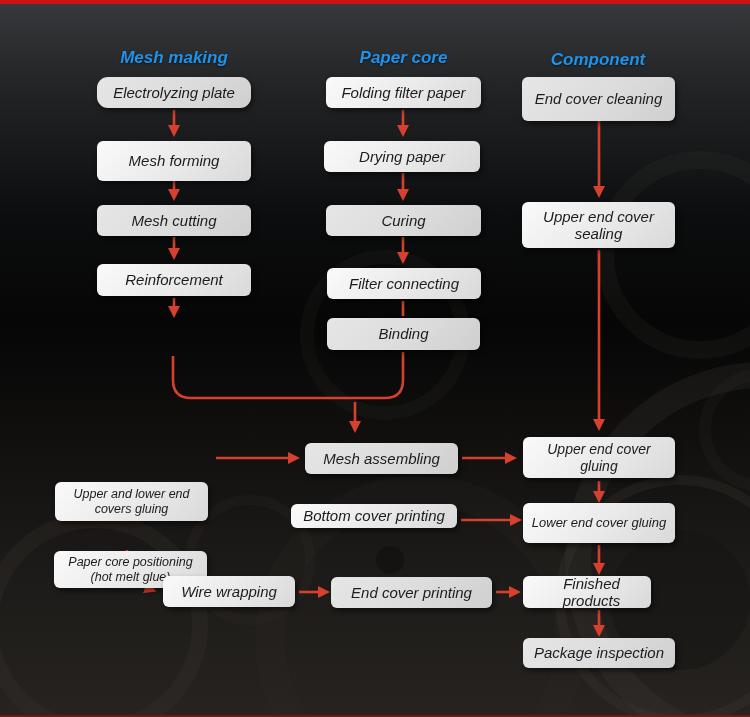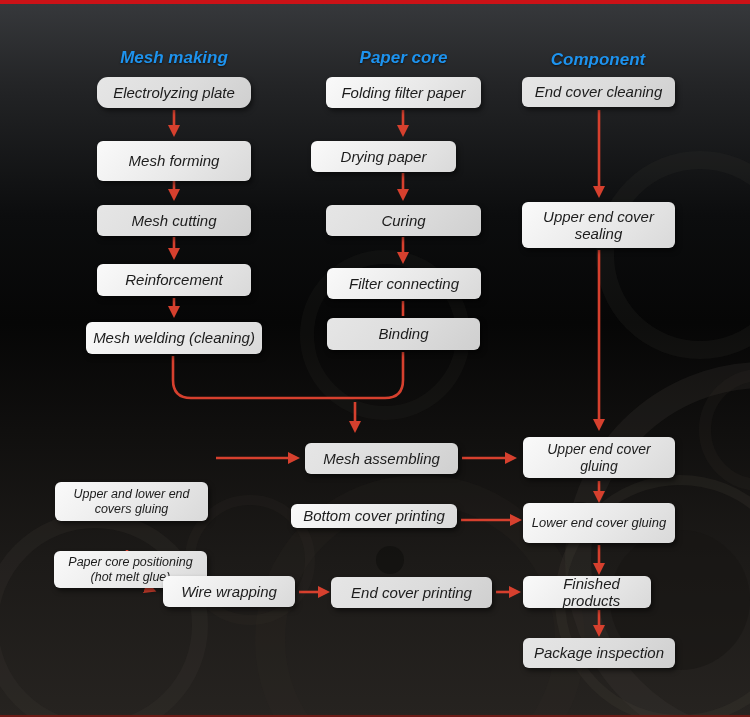--- a/index.html
+++ b/index.html
@@ -89,29 +89,28 @@
   </svg>
 
   <div class="hdr" style="left:97px;top:48px;width:154px;">Mesh making</div>
   <div class="hdr" style="left:326px;top:48px;width:155px;">Paper core</div>
   <div class="hdr" style="left:521px;top:50px;width:154px;">Component</div>
 
   <div class="node gray" style="left:97px;top:77px;width:154px;height:31px;border-radius:11px;">Electrolyzing plate</div>
   <div class="node" style="left:97px;top:141px;width:154px;height:40px;">Mesh forming</div>
   <div class="node gray" style="left:97px;top:205px;width:154px;height:31px;">Mesh cutting</div>
   <div class="node" style="left:97px;top:264px;width:154px;height:32px;">Reinforcement</div>
-  <div class="node" style="left:86px;top:322px;width:176px;height:32px;">Mesh welding (cleaning)</div>
 
   <div class="node" style="left:326px;top:77px;width:155px;height:31px;">Folding filter paper</div>
-  <div class="node" style="left:311px;top:141px;width:145px;height:31px;">Drying paper</div>
+  <div class="node" style="left:324px;top:141px;width:156px;height:31px;">Drying paper</div>
   <div class="node gray" style="left:326px;top:205px;width:155px;height:31px;">Curing</div>
   <div class="node" style="left:327px;top:268px;width:154px;height:31px;">Filter connecting</div>
   <div class="node gray" style="left:327px;top:318px;width:153px;height:32px;">Binding</div>
 
-  <div class="node gray" style="left:522px;top:77px;width:153px;height:30px;border-radius:6px;">End cover cleaning</div>
+  <div class="node gray" style="left:522px;top:77px;width:153px;height:44px;border-radius:6px;">End cover cleaning</div>
   <div class="node" style="left:522px;top:202px;width:153px;height:46px;">Upper end cover sealing</div>
 
   <div class="node fs12" style="left:55px;top:442px;width:153px;height:39px;">Upper and lower end covers gluing</div>
   <div class="node gray" style="left:305px;top:443px;width:153px;height:31px;">Mesh assembling</div>
   <div class="node fs14" style="left:523px;top:437px;width:152px;height:41px;">Upper end cover gluing</div>
 
   <div class="node fs12" style="left:54px;top:511px;width:153px;height:37px;">Paper core positioning (hot melt glue)</div>
   <div class="node" style="left:291px;top:504px;width:166px;height:24px;">Bottom cover printing</div>
   <div class="node fs13" style="left:523px;top:503px;width:152px;height:40px;">Lower end cover gluing</div>
 

